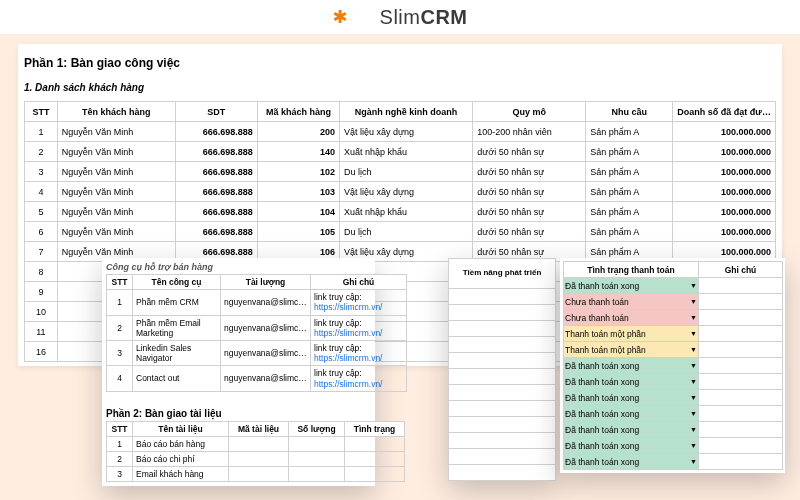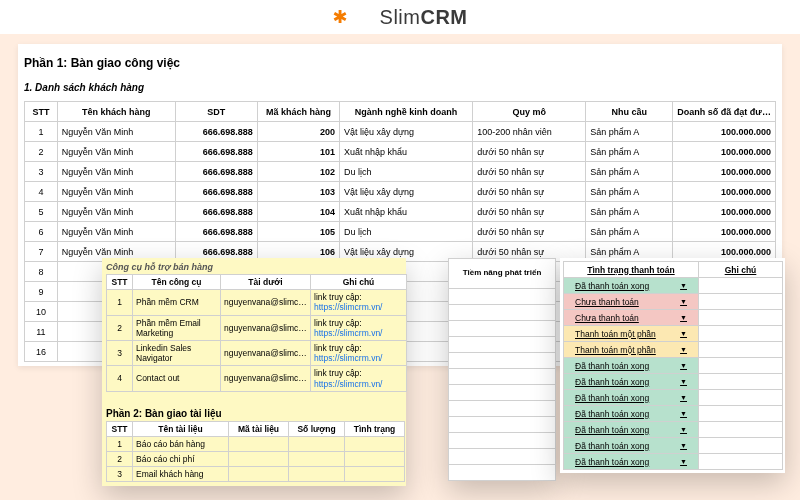--- a/index.html
+++ b/index.html
@@ -48,42 +48,42 @@
     text-align: left;
   }
   th { font-weight: 700; text-align: center; background: #fff; }
   .num { text-align: right; font-weight: bold; }
   .ctr { text-align: center; }
 
   .popup1 {
     position: absolute;
     top: 258px;
     left: 102px;
-    width: 304px;
-    background: #fef9c3;
+    width: 273px;
+    background: #ffffff;
     box-shadow: 0 10px 28px rgba(0,0,0,0.22);
     padding: 4px;
   }
   .popup1 .subhead { font-size: 9px; font-style: italic; font-weight: 700; color:#555; margin-bottom:2px; }
   .popup1 table th, .popup1 table td { font-size: 8.5px; height: auto; padding: 2px 3px; white-space: normal; line-height: 1.2; }
   .popup1 .link { color: #1A73E8; }
 
   .popup2 {
     position: absolute;
     top: 258px;
     left: 560px;
     width: 225px;
     background: #fff;
     box-shadow: 0 10px 28px rgba(0,0,0,0.22);
     padding: 3px;
   }
-  .popup2 th, .popup2 td { font-size: 8.5px; height: 16px; padding: 1px 3px; text-decoration: underline; }
+  .popup2 th, .popup2 td { font-size: 8.5px; height: 16px; padding: 1px 3px; }
   .badge {
     display: flex; align-items: center; justify-content: space-between;
-    padding: 0 11px;
+    padding: 0 1px;
     width: 100%; height: 100%;
   }
   .badge span.caret { font-size: 7px;}
   .b-green { background: #B7E1CD; }
   .b-red   { background: #F4C7C3; }
   .b-yellow{ background: #FCE8B2; }
 
   .slice-left {
     position: absolute;
     top: 258px;
@@ -140,21 +140,21 @@
           <td class="num">200</td>
           <td>Vật liệu xây dựng</td>
           <td>100-200 nhân viên</td>
           <td>Sản phẩm A</td>
           <td class="num">100.000.000</td>
         </tr>
         <tr>
           <td class="ctr">2</td>
           <td>Nguyễn Văn Minh</td>
           <td class="num">666.698.888</td>
-          <td class="num">101</td>
+          <td class="num">140</td>
           <td>Xuất nhập khẩu</td>
           <td>dưới 50 nhân sự</td>
           <td>Sản phẩm A</td>
           <td class="num">100.000.000</td>
         </tr>
         <tr>
           <td class="ctr">3</td>
           <td>Nguyễn Văn Minh</td>
           <td class="num">666.698.888</td>
           <td class="num">102</td>
@@ -263,21 +263,21 @@
     <colgroup>
         <col style="width:26px">
         <col style="width:88px">
         <col style="width:90px">
         <col style="width:96px">
       </colgroup>
     <thead>
         <tr id="p1-head">
           <th>STT</th>
           <th>Tên công cụ</th>
-          <th>Tài dưới</th>
+          <th>Tài lượng</th>
           <th>Ghi chú</th>
         </tr>
       </thead>
     <tbody id="p1-body">
         <tr>
           <td class="ctr">1</td>
           <td>Phần mềm CRM</td>
           <td>nguyenvana@slimcrm.vn</td>
           <td>link truy cập:<br><span class="link">https://slimcrm.vn/</span></td>
         </tr>

